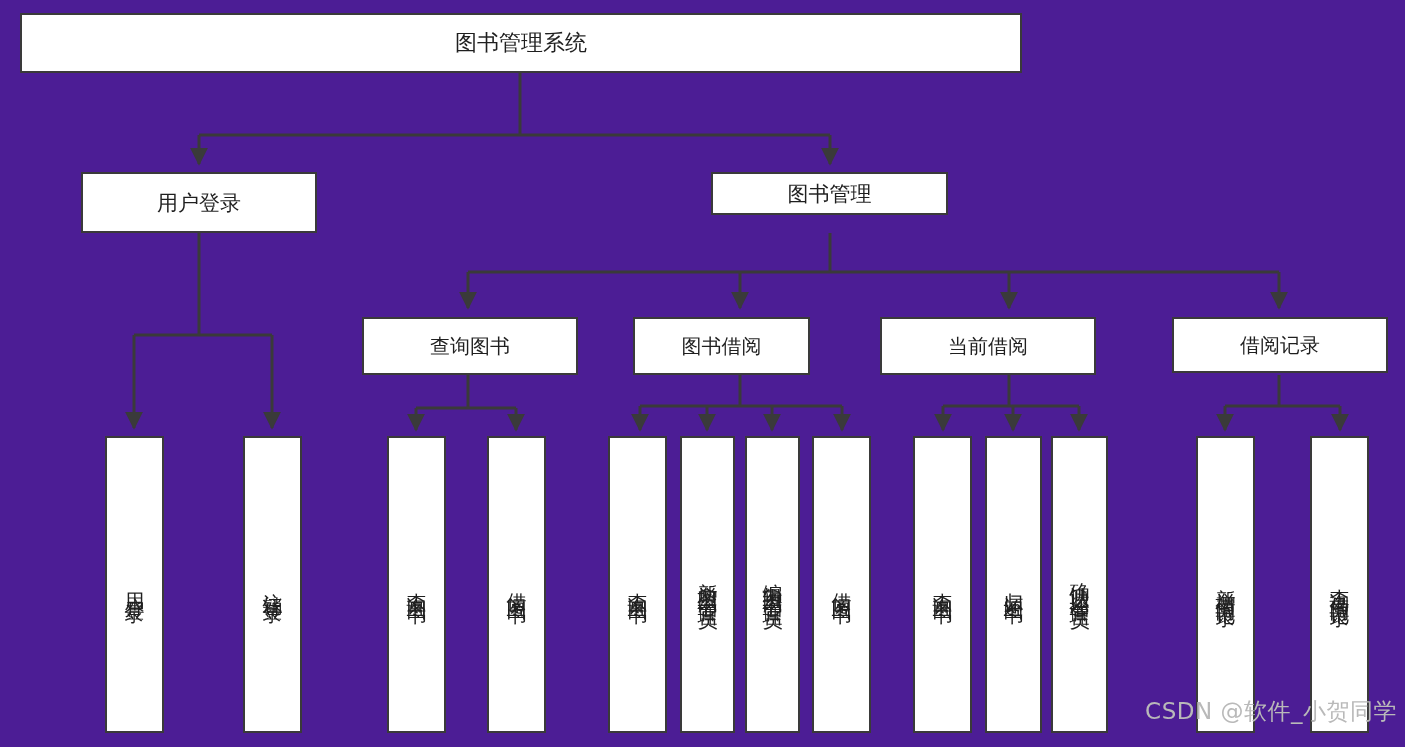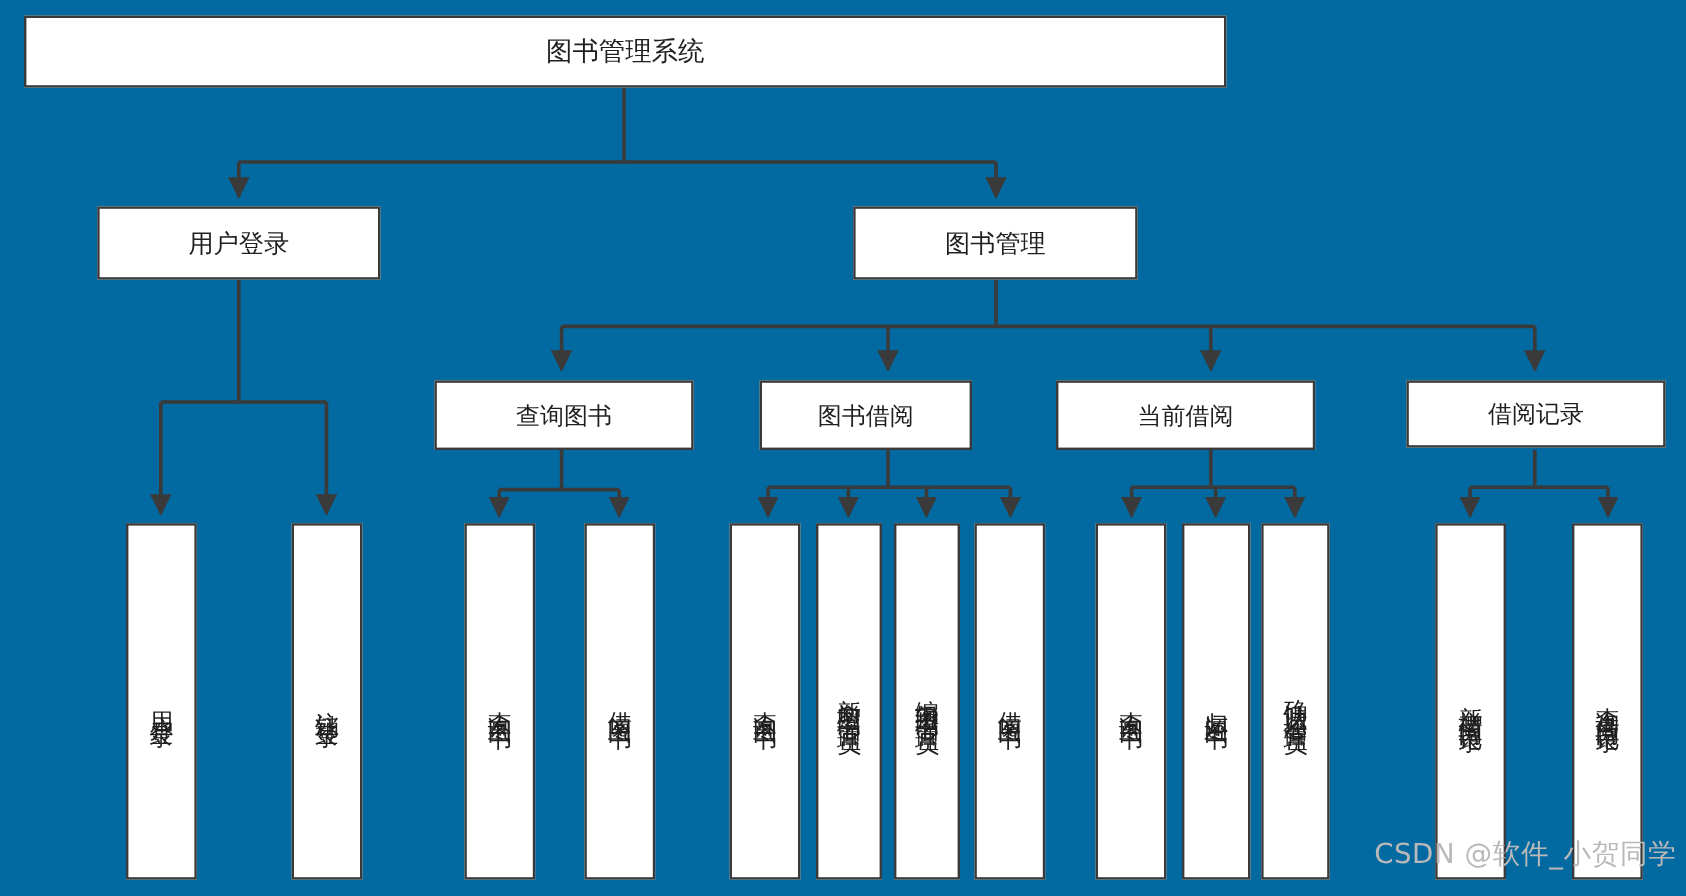--- a/index.html
+++ b/index.html
@@ -7,21 +7,21 @@
     padding: 0;
     background: #ffffff;
   }
   body {
     font-family: "DejaVu Sans", "Liberation Sans", sans-serif;
   }
   #canvas {
     position: relative;
     width: 1405px;
     height: 747px;
-    background: #0369a1;
+    background: #4c1d95;
     overflow: hidden;
   }
   .node {
     position: absolute;
     box-sizing: border-box;
     border: 2px solid #3a3a3a;
     background: #ffffff;
     display: flex;
     align-items: center;
     justify-content: center;
@@ -122,21 +122,21 @@
     </g>
   </svg>
 
   <div class="node root" style="left:20px; top:13px; width:1002px; height:60px;">
     <span>图书管理系统</span>
   </div>
 
   <div class="node lvl1" style="left:81px; top:172px; width:236px; height:61px;">
     <span>用户登录</span>
   </div>
-  <div class="node lvl1" style="left:711px; top:172px; width:237px; height:61px;">
+  <div class="node lvl1" style="left:711px; top:172px; width:237px; height:43px;">
     <span>图书管理</span>
   </div>
 
   <div class="node lvl2" style="left:362px; top:317px; width:216px; height:58px;">
     <span>查询图书</span>
   </div>
   <div class="node lvl2" style="left:633px; top:317px; width:177px; height:58px;">
     <span>图书借阅</span>
   </div>
   <div class="node lvl2" style="left:880px; top:317px; width:216px; height:58px;">

